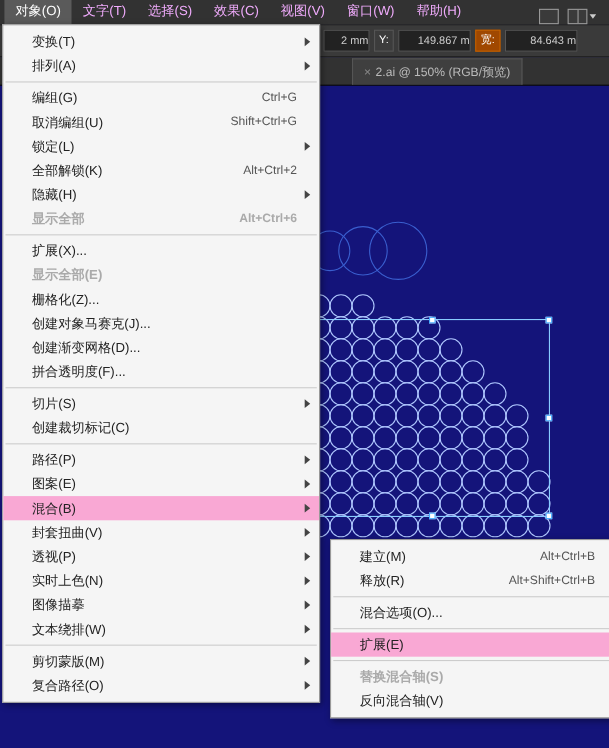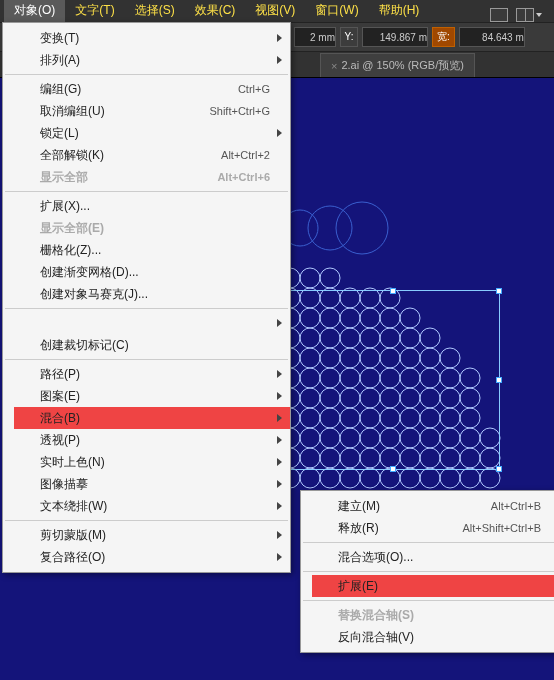--- a/index.html
+++ b/index.html
@@ -1,19 +1,19 @@
 <!DOCTYPE html>
 <html><head>
 <meta charset="utf-8">
 <style>
   * { margin: 0; padding: 0; box-sizing: border-box; font-family: "Microsoft YaHei", Arial, sans-serif; }
   body { width: 554px; height: 680px; background: #1a1a6a; overflow: hidden; position: relative; }
   
   .menubar { background: #323232; height: 22px; display: flex; align-items: flex-end; padding: 0 4px; position: relative; z-index: 10; }
-  .menu-item { color: #fde047; font-size: 12px; padding: 3px 10px; cursor: default; }
+  .menu-item { color: #f0abfc; font-size: 12px; padding: 3px 10px; cursor: default; }
   .menu-item.active { background: #5a5a5a; color: #fff; }
   .menubar-icons { margin-left: auto; display: flex; gap: 8px; align-items: center; padding-right: 8px; }
   .mb-icon { width: 18px; height: 14px; border: 1px solid #999; background: #3a3a3a; }
   .mb-icon.two { display: flex; }
   .mb-icon.two div { flex: 1; border-right: 1px solid #999; }
   .mb-icon.two div:last-child { border: none; }
   .mb-drop { display:flex; align-items:center; gap:2px; }
   .mb-caret { width:0; height:0; border-left:3px solid transparent; border-right:3px solid transparent; border-top:4px solid #ccc; }
   
   .toolbar { background: #3a3a3a; height: 30px; display: flex; align-items: center; gap: 4px; padding: 0 6px; border-top: 1px solid #222; border-bottom: 1px solid #222; }
@@ -22,22 +22,22 @@
   .tb-wide { background: #a04800; color: #fff; border: 1px solid #c06000; font-size: 10px; padding: 0 4px; height: 20px; line-height: 18px; }
   
   .tabbar { background: #323232; height: 26px; display: flex; align-items: flex-end; padding-left: 320px; border-bottom: 1px solid #000; }
   .tab { background: #3f3f3f; color: #bbb; font-size: 11px; padding: 4px 10px; border-top: 1px solid #555; border-left: 1px solid #555; border-right: 1px solid #555; display: flex; align-items: center; gap: 4px; }
   .tab-x { color: #888; font-size: 11px; }
   
   .canvas { position: absolute; left: 0; top: 78px; right: 0; bottom: 0; background: #14147a; }
   
   
   .dropdown { position: absolute; left: 2px; top: 22px; width: 289px; background: #f5f5f5; border: 1px solid #999; box-shadow: 2px 2px 6px rgba(0,0,0,.4); z-index: 20; padding: 4px 0; }
-  .dd-item { display: flex; align-items: center; font-size: 12px; color: #222; height: 22px; padding: 0 20px 0 26px; position: relative; margin-left: 11px; }
-  .dd-item.hover { background: #ef4444; }
+  .dd-item { display: flex; align-items: center; font-size: 12px; color: #222; height: 22px; padding: 0 20px 0 26px; position: relative; }
+  .dd-item.hover { background: #f9a8d4; }
   .dd-item.disabled { color: #aaa; font-weight: bold; }
   .dd-label { flex: 1; }
   .dd-shortcut { color: #555; font-size: 11px; }
   .dd-item.disabled .dd-shortcut { color: #aaa; }
   .dd-arrow { position: absolute; right: 8px; width: 0; height: 0; border-top: 4px solid transparent; border-bottom: 4px solid transparent; border-left: 5px solid #444; }
   .dd-sep { height: 1px; background: #ccc; margin: 3px 2px; }
   
   .submenu { position: absolute; left: 300px; top: 490px; width: 262px; background: #f5f5f5; border: 1px solid #999; box-shadow: 2px 2px 6px rgba(0,0,0,.4); z-index: 30; padding: 4px 0; }
   
   
@@ -223,61 +223,73 @@
       <span class="dd-shortcut">Shift+Ctrl+G</span>
     </div>
   <div class="dd-item">
       <span class="dd-label">锁定(L)</span>
       <span class="dd-arrow"></span>
     </div>
   <div class="dd-item">
       <span class="dd-label">全部解锁(K)</span>
       <span class="dd-shortcut">Alt+Ctrl+2</span>
     </div>
+  <div class="dd-item">
+      <span class="dd-label">隐藏(H)</span>
+      <span class="dd-arrow"></span>
+    </div>
   <div class="dd-item disabled">
       <span class="dd-label">显示全部</span>
       <span class="dd-shortcut">Alt+Ctrl+6</span>
     </div>
   <div class="dd-sep"></div>
   <div class="dd-item">
       <span class="dd-label">扩展(X)...</span>
     </div>
   <div class="dd-item disabled">
       <span class="dd-label">显示全部(E)</span>
     </div>
   <div class="dd-item">
       <span class="dd-label">栅格化(Z)...</span>
     </div>
   <div class="dd-item">
+      <span class="dd-label">创建对象马赛克(J)...</span>
+    </div>
+  <div class="dd-item">
       <span class="dd-label">创建渐变网格(D)...</span>
     </div>
   <div class="dd-item">
-      <span class="dd-label">创建对象马赛克(J)...</span>
-    </div>
-  <div class="dd-sep"></div>
-  <div class="dd-item">
+      <span class="dd-label">拼合透明度(F)...</span>
+    </div>
+  <div class="dd-sep"></div>
+  <div class="dd-item">
+      <span class="dd-label">切片(S)</span>
       <span class="dd-arrow"></span>
     </div>
   <div class="dd-item">
       <span class="dd-label">创建裁切标记(C)</span>
     </div>
   <div class="dd-sep"></div>
   <div class="dd-item">
       <span class="dd-label">路径(P)</span>
       <span class="dd-arrow"></span>
     </div>
   <div class="dd-item">
       <span class="dd-label">图案(E)</span>
       <span class="dd-arrow"></span>
     </div>
   <div class="dd-item hover">
       <span class="dd-label">混合(B)</span>
       <span class="dd-arrow"></span>
     </div>
   <div class="dd-item">
+      <span class="dd-label">封套扭曲(V)</span>
+      <span class="dd-arrow"></span>
+    </div>
+  <div class="dd-item">
       <span class="dd-label">透视(P)</span>
       <span class="dd-arrow"></span>
     </div>
   <div class="dd-item">
       <span class="dd-label">实时上色(N)</span>
       <span class="dd-arrow"></span>
     </div>
   <div class="dd-item">
       <span class="dd-label">图像描摹</span>
       <span class="dd-arrow"></span>

